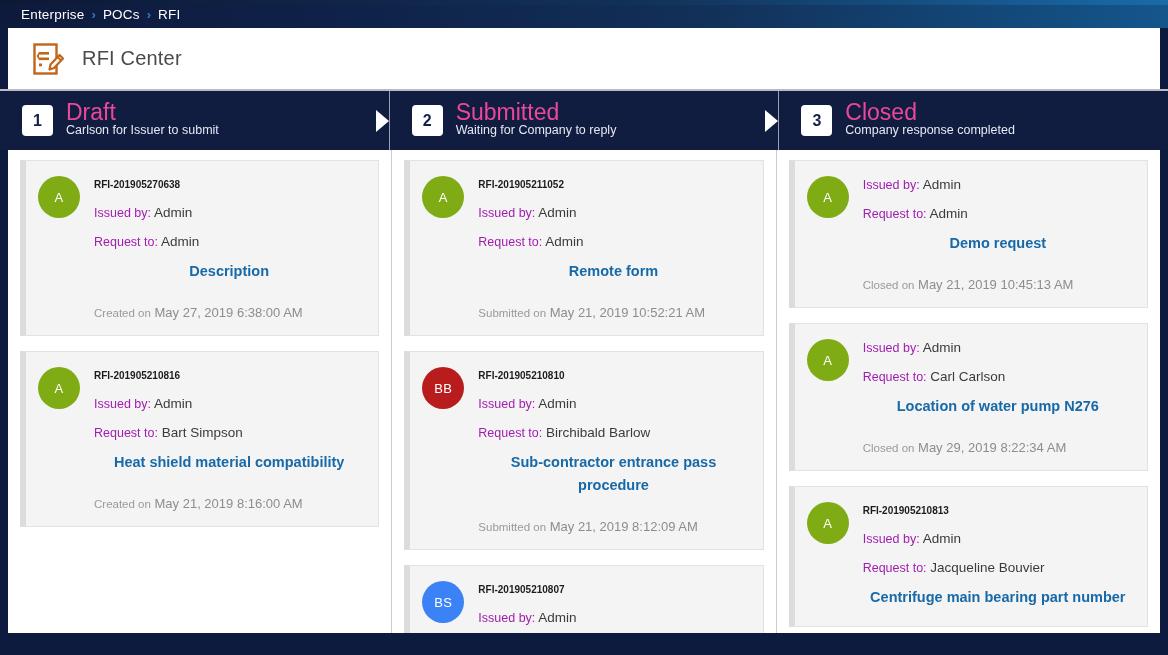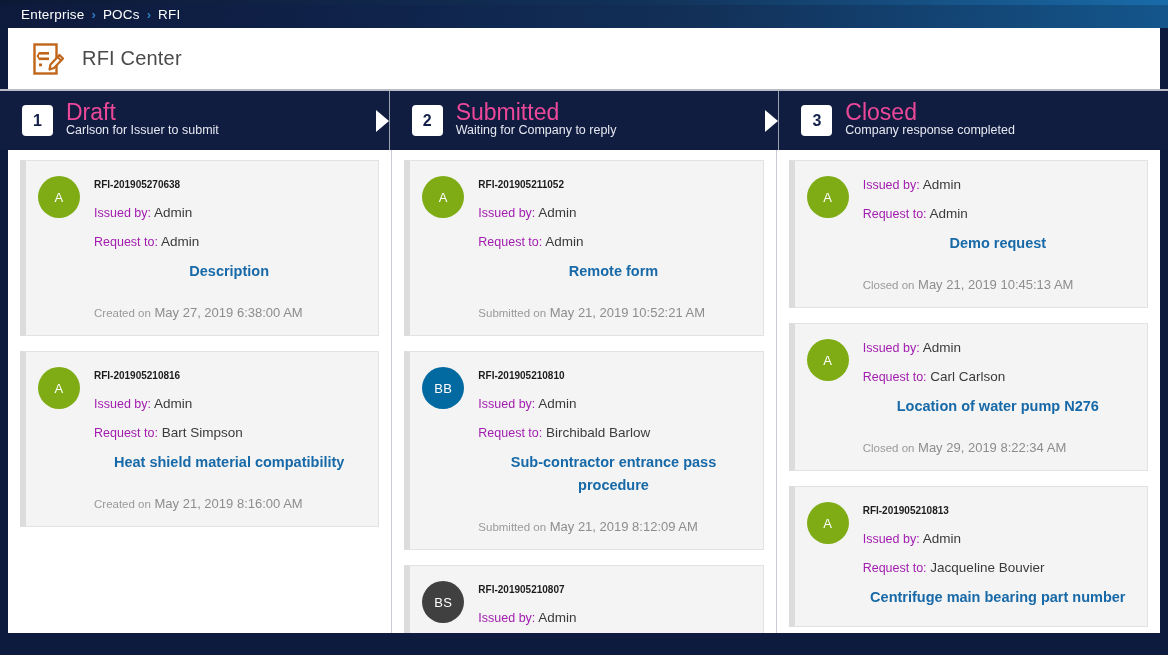--- a/index.html
+++ b/index.html
@@ -265,31 +265,31 @@
         <div class="avatar" style="background: rgb(127, 172, 21);">A</div>
         <div class="card-body">
           <div class="rfi-id">RFI-201905211052</div>
           <div class="meta"><span class="meta-label">Issued by:</span><span> Admin</span></div>
           <div class="meta"><span class="meta-label">Request to:</span><span> Admin</span></div>
           <div class="subject">Remote form</div>
           <div class="stamp"><span class="stamp-label">Submitted on</span><span> May 21, 2019 10:52:21 AM</span></div>
         </div>
       </div>
       <div class="card">
-        <div class="avatar" style="background: #0369a1;">BB</div>
+        <div class="avatar" style="background: #b91c1c;">BB</div>
         <div class="card-body">
           <div class="rfi-id">RFI-201905210810</div>
           <div class="meta"><span class="meta-label">Issued by:</span><span> Admin</span></div>
           <div class="meta"><span class="meta-label">Request to:</span><span> Birchibald Barlow</span></div>
           <div class="subject">Sub-contractor entrance pass procedure</div>
           <div class="stamp"><span class="stamp-label">Submitted on</span><span> May 21, 2019 8:12:09 AM</span></div>
         </div>
       </div>
       <div class="card">
-        <div class="avatar" style="background: #404040;">BS</div>
+        <div class="avatar" style="background: #3b82f6;">BS</div>
         <div class="card-body">
           <div class="rfi-id">RFI-201905210807</div>
           <div class="meta"><span class="meta-label">Issued by:</span><span> Admin</span></div>
           <div class="meta"><span class="meta-label">Request to:</span><span> Bart Simpson</span></div>
         </div>
       </div>
     </div>
   <div class="column">
       <div class="card">
         <div class="avatar" style="background: rgb(127, 172, 21);">A</div>

